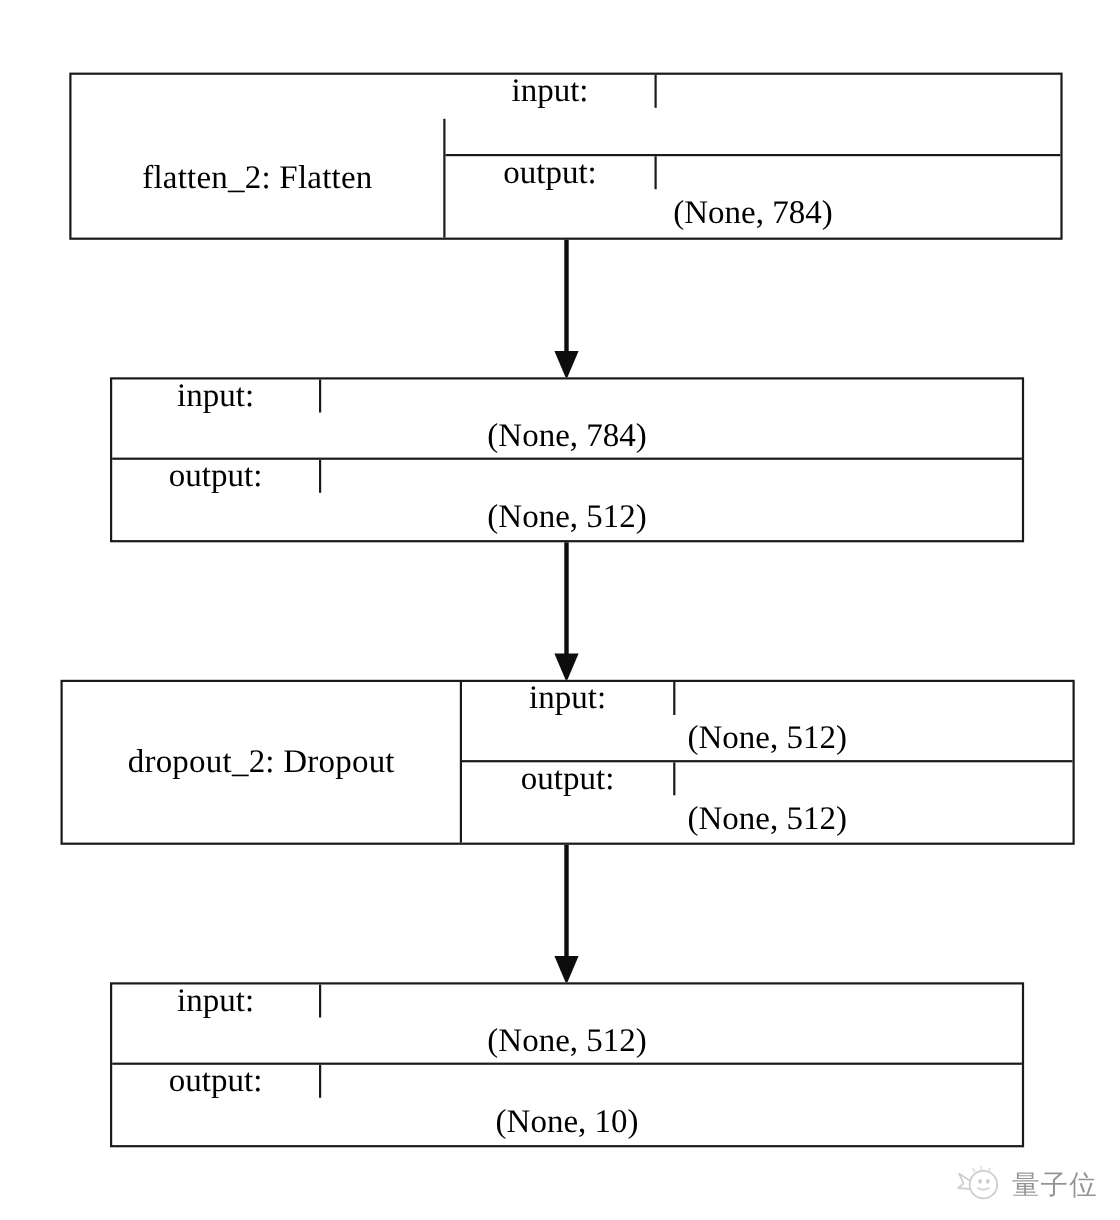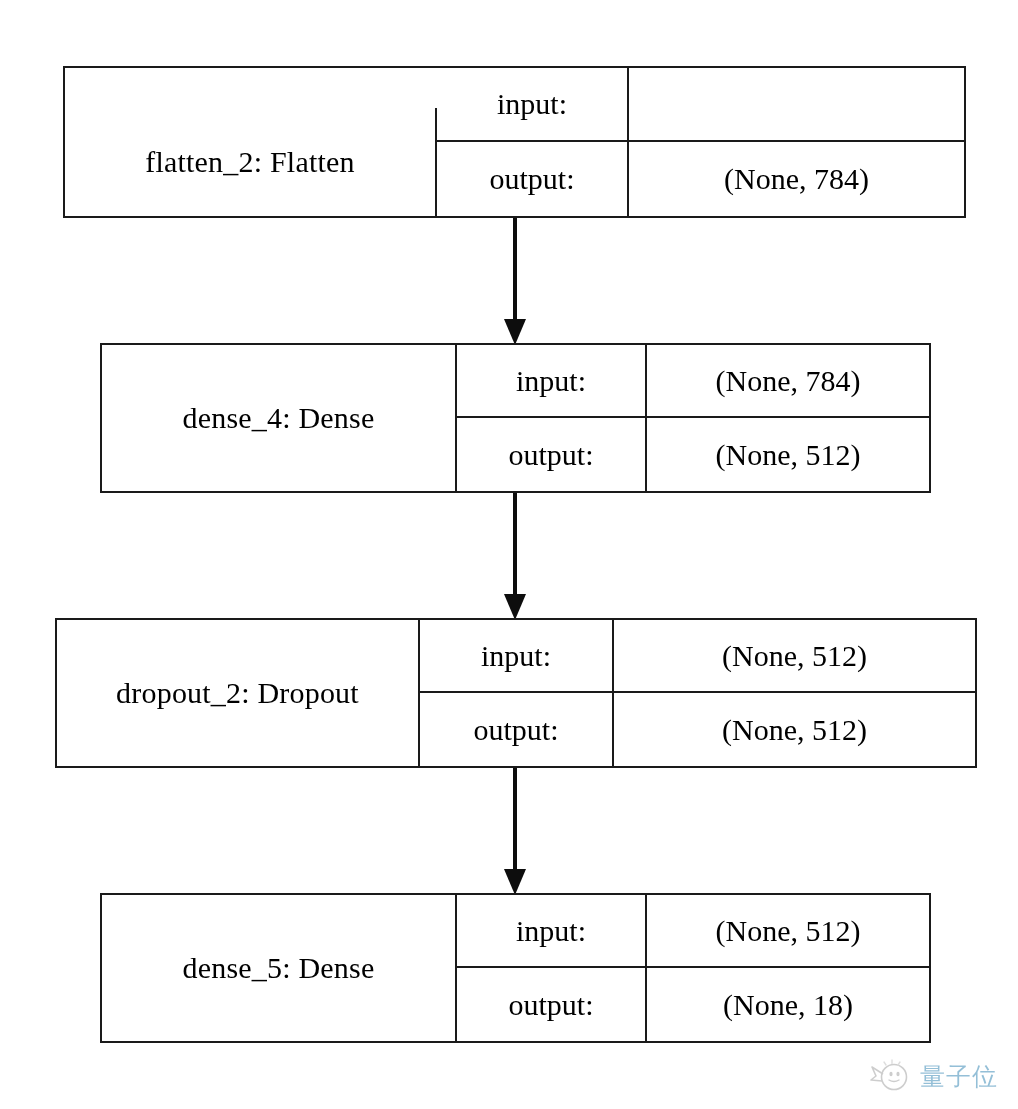--- a/index.html
+++ b/index.html
@@ -52,21 +52,21 @@
     box-sizing: border-box;
     flex: 1 1 auto;
     display: flex;
     flex-direction: column;
   }
 
   .io-row {
     box-sizing: border-box;
     flex: 1 1 50%;
     display: flex;
-    flex-direction: row;
+    flex-direction: column;
     align-items: stretch;
   }
   .io-row.first {
     border-bottom: 2px solid #1a1a1a;
   }
 
   .io-label {
     box-sizing: border-box;
     display: flex;
     align-items: center;
@@ -123,50 +123,49 @@
   #watermark .wm-logo {
     width: 42px;
     height: 34px;
     position: relative;
     flex: 0 0 auto;
   }
   #watermark .wm-text {
     font-family: "DejaVu Sans", sans-serif;
     font-size: 25px;
     line-height: 1;
-    color: #0369a1;
+    color: #000000;
     letter-spacing: 1px;
     white-space: nowrap;
   }
 </style>
 </head>
 <body>
 
 <div id="canvas">
 
   <div class="node" style="left:63px; top:66px; width:903px; height:152px;">
-    <div class="node-name" style="width:372px;margin-top:40px;">flatten_2: Flatten</div>
+    <div class="node-name" style="width:340px;margin-top:40px;">flatten_2: Flatten</div>
     <div class="node-io">
       <div class="io-row first">
         <div class="io-label" style="width:192px;">input:</div>
       </div>
       <div class="io-row">
         <div class="io-label" style="width:192px;">output:</div>
         <div class="io-value">(None, 784)</div>
       </div>
     </div>
   </div>
 
   <div class="edge" style="left:513px; top:218px; width:4px; height:127px;">
     <div class="edge-line" style="height:105px;"></div>
     <div class="edge-head" style="top:101px;"></div>
   </div>
 
   <div class="node" style="left:100px; top:343px; width:831px; height:150px;">
-    <div class="node-name" style="width:355px;">dense_4: Dense</div>
     <div class="node-io">
       <div class="io-row first">
         <div class="io-label" style="width:190px;">input:</div>
         <div class="io-value">(None, 784)</div>
       </div>
       <div class="io-row">
         <div class="io-label" style="width:190px;">output:</div>
         <div class="io-value">(None, 512)</div>
       </div>
     </div>
@@ -190,29 +189,28 @@
       </div>
     </div>
   </div>
 
   <div class="edge" style="left:513px; top:768px; width:4px; height:127px;">
     <div class="edge-line" style="height:105px;"></div>
     <div class="edge-head" style="top:101px;"></div>
   </div>
 
   <div class="node" style="left:100px; top:893px; width:831px; height:150px;">
-    <div class="node-name" style="width:355px;">dense_5: Dense</div>
     <div class="node-io">
       <div class="io-row first">
         <div class="io-label" style="width:190px;">input:</div>
         <div class="io-value">(None, 512)</div>
       </div>
       <div class="io-row">
         <div class="io-label" style="width:190px;">output:</div>
-        <div class="io-value">(None, 18)</div>
+        <div class="io-value">(None, 10)</div>
       </div>
     </div>
   </div>
 
   <div id="watermark">
     <span class="wm-logo">
       <svg width="42" height="34" viewBox="0 0 42 34" xmlns="http://www.w3.org/2000/svg">
         <circle cx="24" cy="18" r="12.5" fill="none" stroke="#8a8a8a" stroke-width="1.6"></circle>
         <path d="M13 15 L2 8 L6 17 L1 21 L12 22" fill="none" stroke="#8a8a8a" stroke-width="1.6" stroke-linejoin="round"></path>
         <ellipse cx="21" cy="15" rx="1.6" ry="2.2" fill="#8a8a8a"></ellipse>

